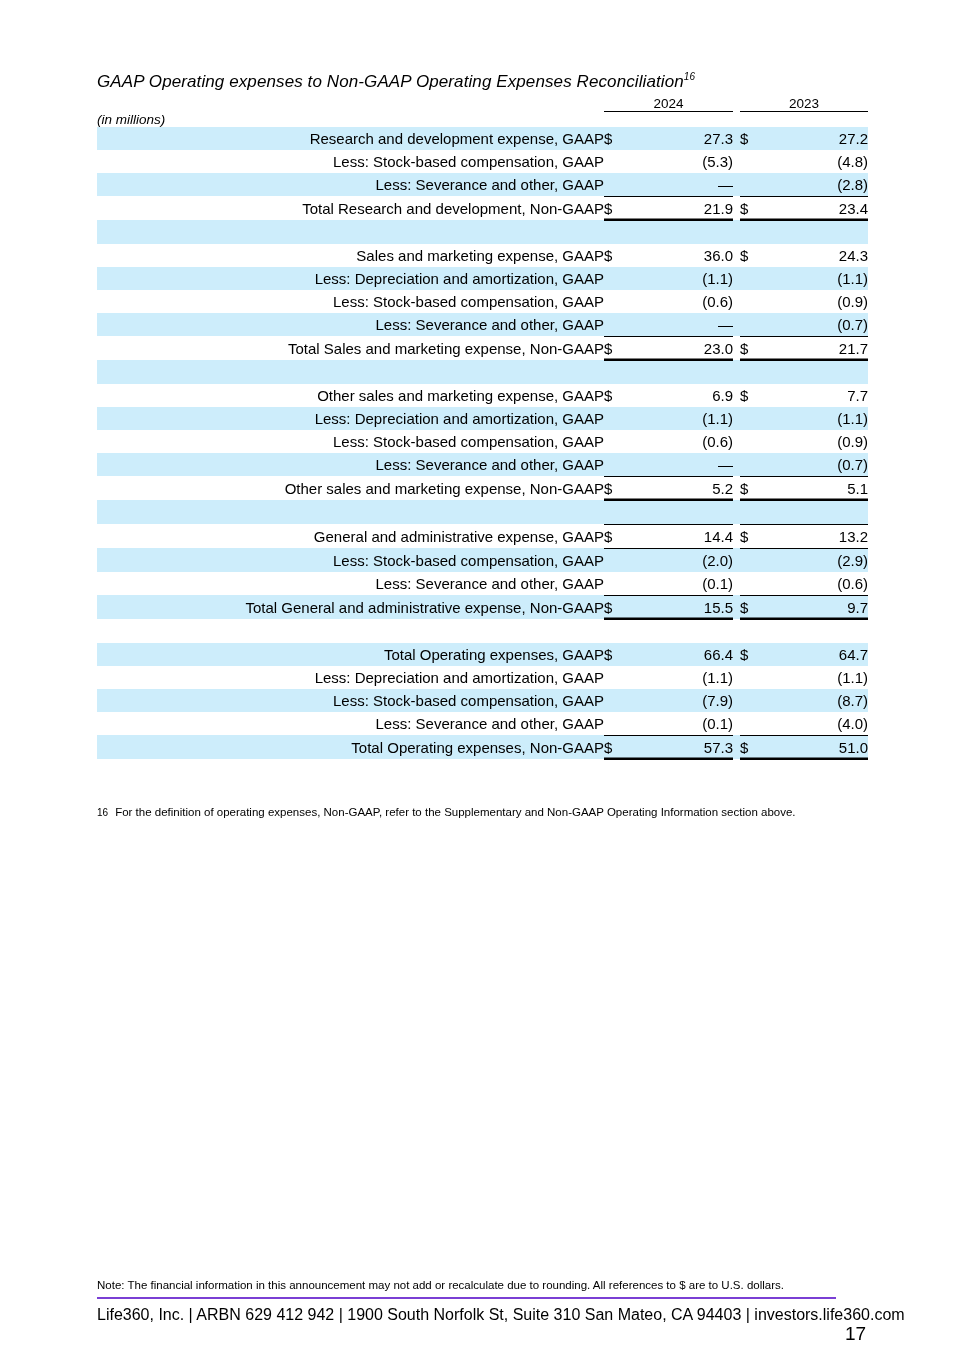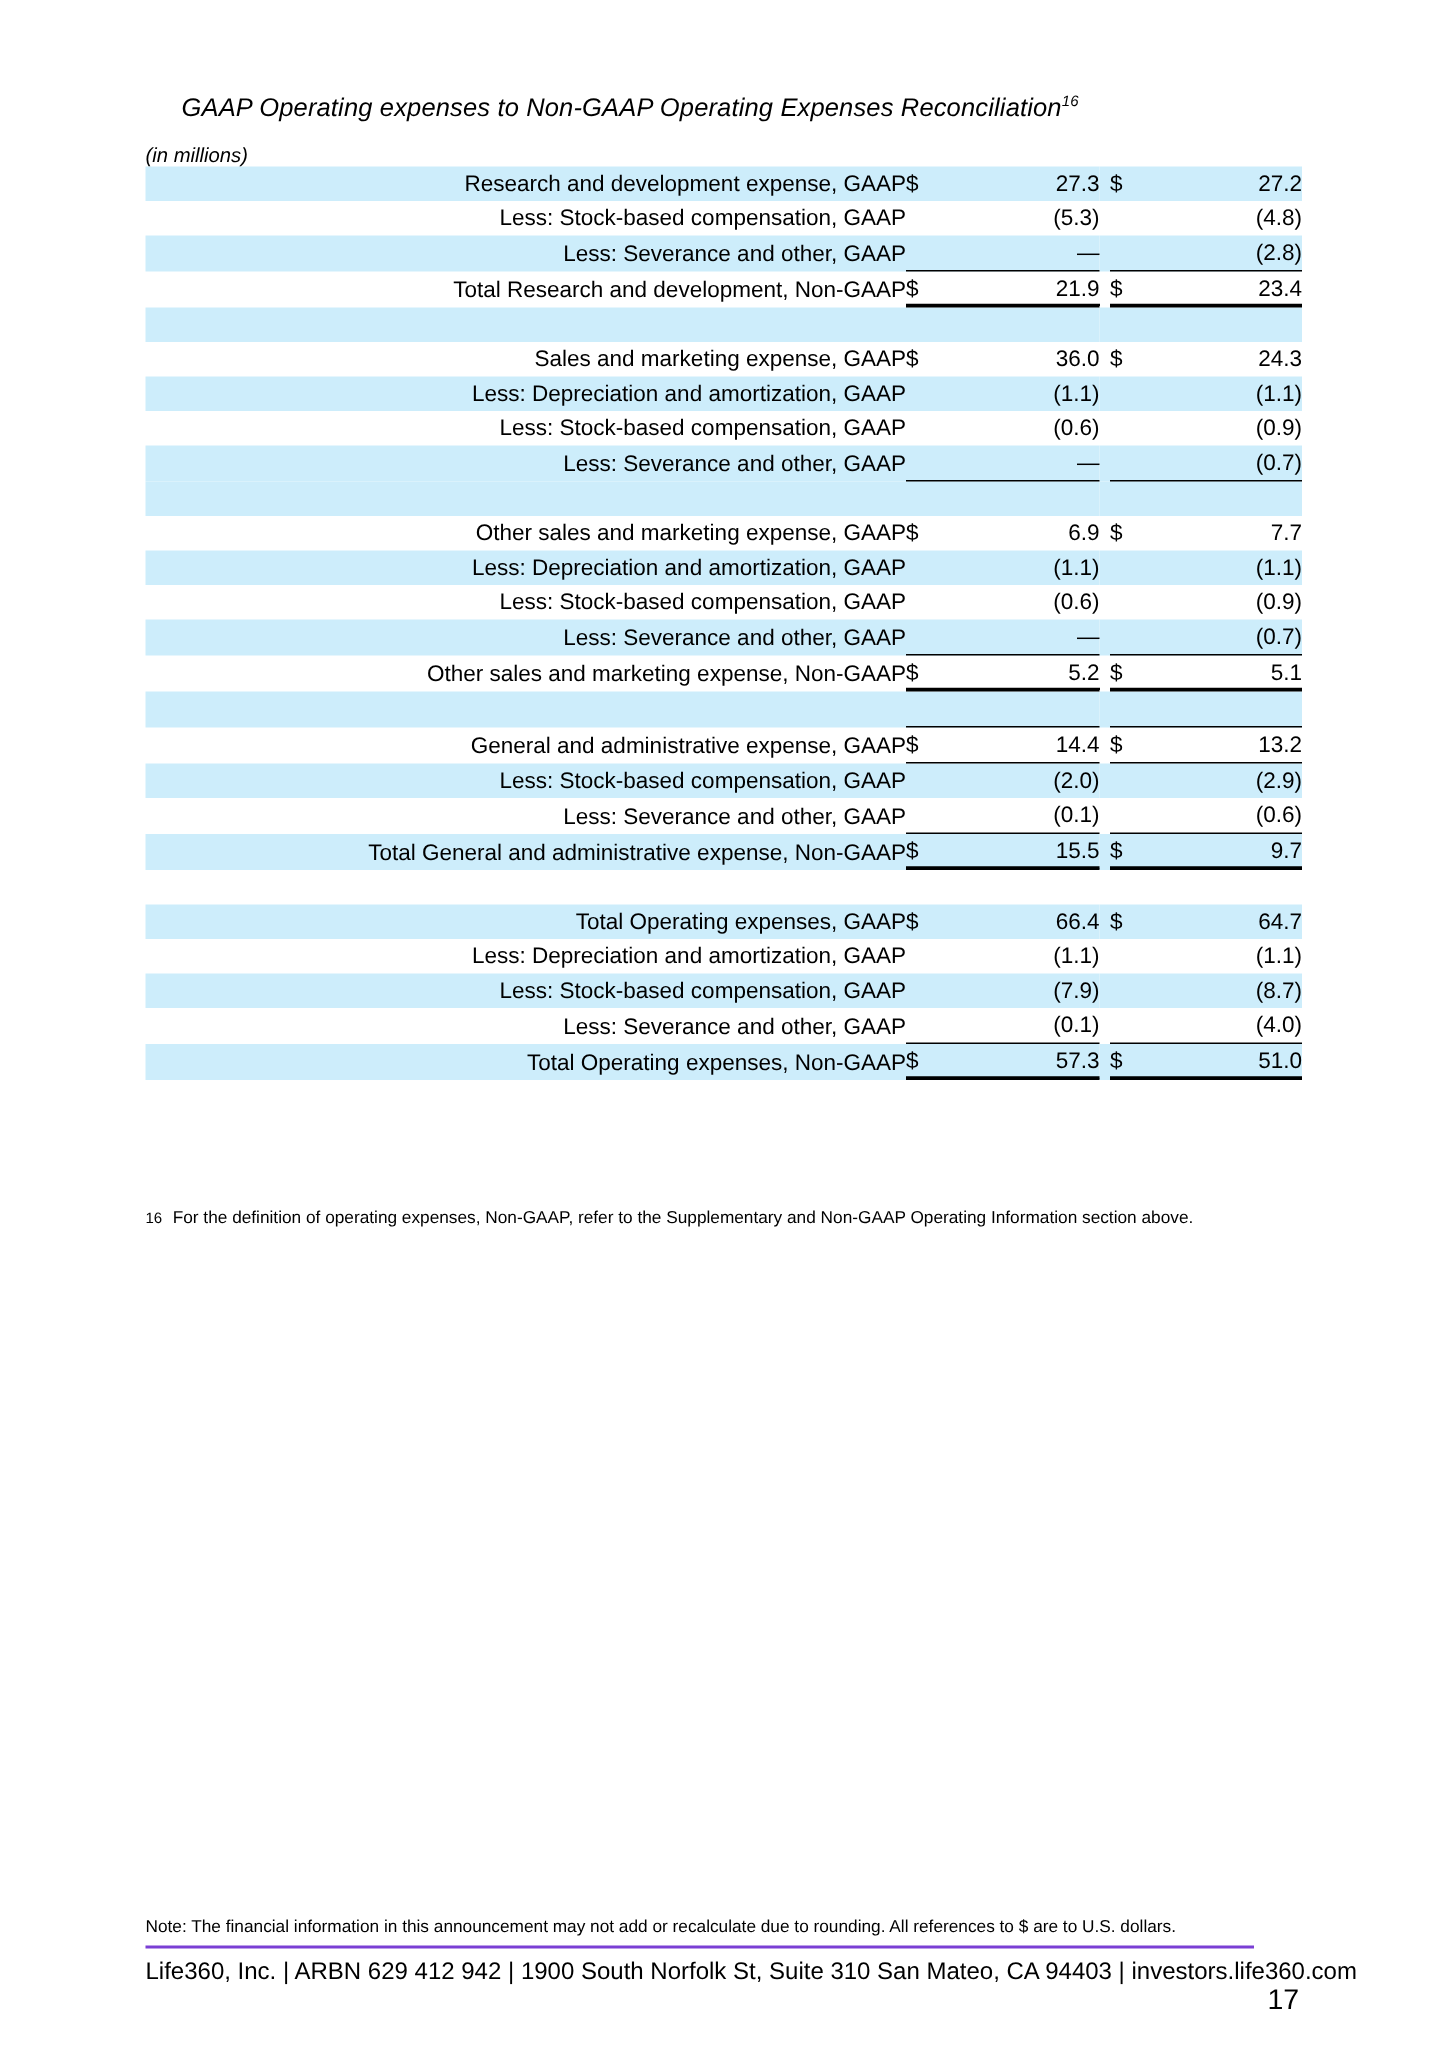--- a/index.html
+++ b/index.html
@@ -19,27 +19,26 @@
   .page {
     position: absolute;
     left: 0; top: 0;
     width: 964px;
     height: 1365px;
   }
 
   .title {
     position: absolute;
     left: 97px;
-    top: 62px;
+    top: 72px;
     font-size: 17px;
     font-style: italic;
     font-weight: 400;
     letter-spacing: 0.1px;
     white-space: nowrap;
-    margin-left: 24px;
   }
   .title sup {
     font-size: 10px;
     font-style: italic;
     vertical-align: super;
     line-height: 0;
   }
 
   
   table.fin {
@@ -176,20 +175,26 @@
     <colgroup>
       <col class="c-label">
       <col class="c-cur24">
       <col class="c-val24">
       <col class="c-gap">
       <col class="c-cur23">
       <col class="c-val23">
     </colgroup>
     <thead>
       <tr>
+        <td class="hdr-blank"></td>
+        <td class="hdr-year" colspan="2">2024</td>
+        <td class="hdr-blank"></td>
+        <td class="hdr-year" colspan="2">2023</td>
+      </tr>
+      <tr>
         <td class="inmillions">(in millions)</td>
         <td class="inmillions"></td>
         <td class="inmillions"></td>
         <td class="inmillions"></td>
         <td class="inmillions"></td>
         <td class="inmillions"></td>
       </tr>
     </thead>
     <tbody id="fin-body">
         <tr class="row">
@@ -257,20 +262,28 @@
           <td class="val">(0.9)</td>
         </tr>
         <tr class="row">
           <td class="label shade">Less: Severance and other, GAAP</td>
           <td class="cur shade rb"></td>
           <td class="val shade rb">—</td>
           <td class="shade"></td>
           <td class="cur shade rb"></td>
           <td class="val shade rb">(0.7)</td>
         </tr>
+        <tr class="row">
+          <td class="label">Total Sales and marketing expense, Non-GAAP</td>
+          <td class="cur rbd">$</td>
+          <td class="val rbd">23.0</td>
+          <td class=""></td>
+          <td class="cur rbd">$</td>
+          <td class="val rbd">21.7</td>
+        </tr>
         <tr class="spacer">
           <td class="label shade"></td>
           <td class="cur shade"></td>
           <td class="val shade"></td>
           <td class="shade"></td>
           <td class="cur shade"></td>
           <td class="val shade"></td>
         </tr>
         <tr class="row">
           <td class="label">Other sales and marketing expense, GAAP</td>

